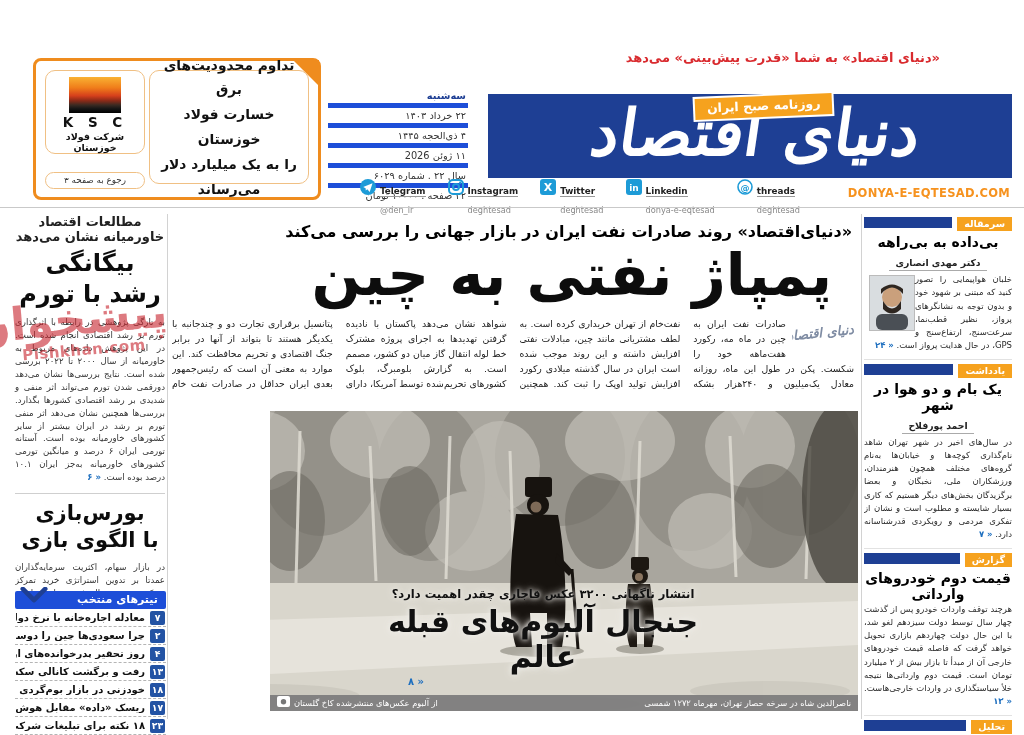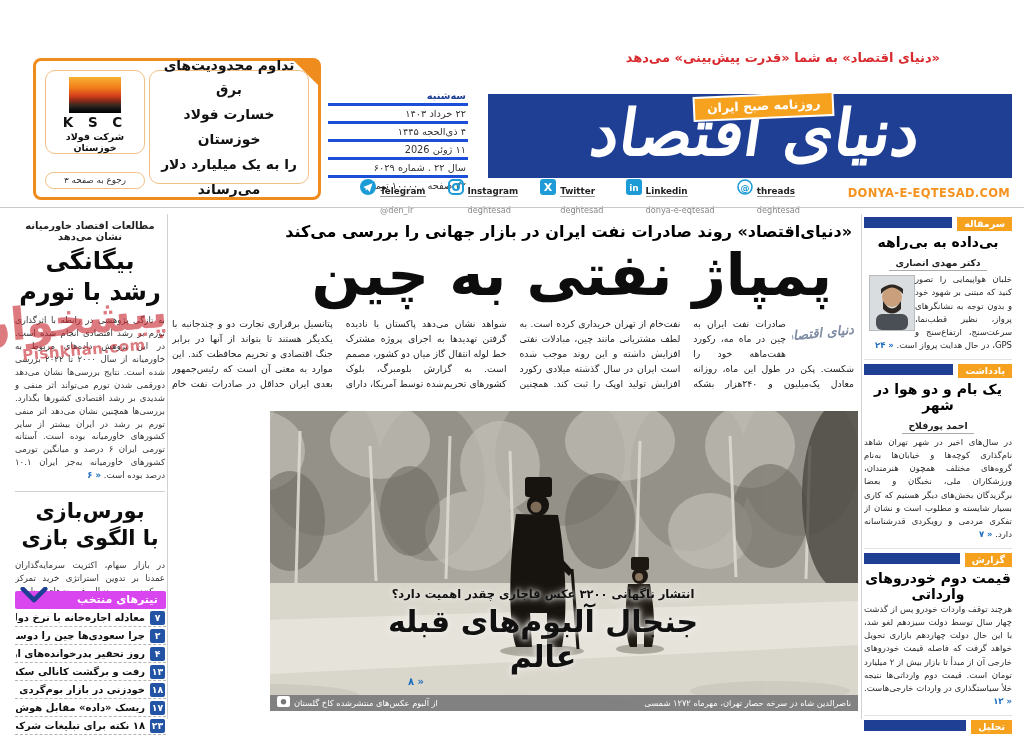--- a/index.html
+++ b/index.html
@@ -7,21 +7,21 @@
 
   
   .slogan{position:absolute;top:50px;right:84px;font-size:13px;font-weight:bold;color:#d92b2f;}
   .masthead{position:absolute;top:94px;right:12px;width:524px;height:84px;background:#1e3f94;}
   .masthead .cal{position:absolute;left:0;right:0;top:-16px;text-align:center;color:#fff;
     font-size:64px;font-weight:bold;font-style:italic;transform:skewX(6deg);white-space:nowrap;line-height:110px;}
   .badge{position:absolute;top:96px;right:192px;background:#f6a21e;color:#fff;font-weight:bold;
     font-size:12.5px;padding:2px 12px 4px;transform:rotate(-2.5deg);z-index:3;box-shadow:0 0 0 2px #fff;}
   .website{position:absolute;top:186px;right:14px;color:#f6921e;font-weight:bold;font-size:11.5px;direction:ltr;letter-spacing:.3px;}
   .dates{position:absolute;top:88px;right:556px;width:140px;font-size:9.8px;color:#333;}
-  .dates .row{border-bottom:3px solid #1d4ed8;padding:1.5px 2px 2.5px;text-align:right;}
+  .dates .row{border-bottom:5px solid #1d4ed8;padding:1.5px 2px 2.5px;text-align:right;}
   .dates .row:last-child{border-bottom:none;}
   .dates .weekday{color:#1e3f94;font-weight:bold;}
   .socials{position:absolute;top:179px;left:360px;display:flex;direction:ltr;gap:22px;}
   .social{display:flex;align-items:flex-start;gap:4px;}
   .social .ic{width:16px;height:16px;flex:none;}
   .social .nm{font-size:8.8px;font-weight:bold;color:#222;border-bottom:1px solid #999;padding-bottom:0;line-height:1.2;}
   .social .hd{font-size:8.2px;color:#888;line-height:1.35;}
 
   
   .ad{position:absolute;top:58px;left:33px;width:282px;height:136px;border:3px solid #ef8c1e;border-radius:8px;background:#fff;}
@@ -58,29 +58,29 @@
   .photo-cap{position:absolute;bottom:0;left:0;right:0;height:16px;background:rgba(124,124,124,.93);color:#fff;
     font-size:8.3px;display:flex;align-items:center;justify-content:space-between;padding:0 7px;}
   .cap-left{display:flex;align-items:center;gap:4px;}
   .overlay{position:absolute;left:108px;bottom:24px;width:330px;text-align:center;color:#111;}
   .ov-kicker{font-size:11.5px;font-weight:bold;text-shadow:0 0 4px #efede8,0 0 8px #efede8;}
   .ov-title{font-size:30px;font-weight:bold;margin-top:3px;text-shadow:0 0 5px #efede8,0 0 10px #efede8;}
   .ov-ref{text-align:left;font-size:10px;margin:2px 0 0 30px;}
 
   
   .leftcol{position:absolute;top:214px;left:15px;width:150px;}
-  .a-kicker{font-size:10px;font-weight:bold;text-align:center;margin-top:6px;color:#222;}
+  .a-kicker{font-size:13px;font-weight:bold;text-align:center;color:#222;}
   .lc-title{font-size:24px;font-weight:bold;text-align:center;line-height:1.28;color:#0c0c0c;margin-top:4px;}
   .lc-title.small{font-size:21px;}
   .lc-body{margin-top:7px;font-size:8.6px;line-height:1.5;text-align:justify;color:#333;}
   .lc-body.clip{max-height:124px;overflow:hidden;}
   .lc-sep{border-top:1px solid #cfcfcf;margin:9px 0 6px;}
 
   .picks{position:absolute;top:591px;left:15px;width:151px;background:#fff;}
-  .picks-h{position:relative;background:#d946ef;height:18px;color:#fff;font-weight:bold;font-size:11px;
+  .picks-h{position:relative;background:#1d4ed8;height:18px;color:#fff;font-weight:bold;font-size:11px;
     line-height:18px;padding-right:8px;border-radius:2px;}
   .picks-h svg{position:absolute;left:5px;top:-4px;}
   .pick{display:flex;align-items:center;gap:5px;padding:1.5px 1px;border-bottom:1px dashed #b5b5b5;}
   .pick .n{flex:none;width:15px;height:14px;background:#2353a4;color:#fff;font-size:9.3px;font-weight:bold;
     text-align:center;line-height:14.5px;border-radius:2px;}
   .pick .t{font-size:10px;font-weight:bold;color:#101010;white-space:nowrap;overflow:hidden;}
 
   .watermark{position:absolute;top:296px;left:-4px;width:172px;text-align:center;transform:rotate(-5deg);
     color:#c8232c;opacity:.6;pointer-events:none;z-index:5;}
   .wm-fa{font-size:45px;font-weight:bold;line-height:1;}

